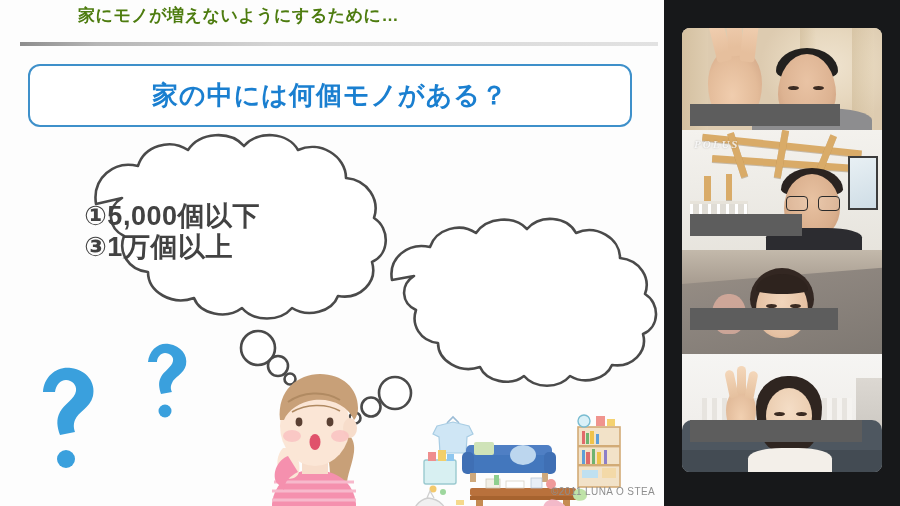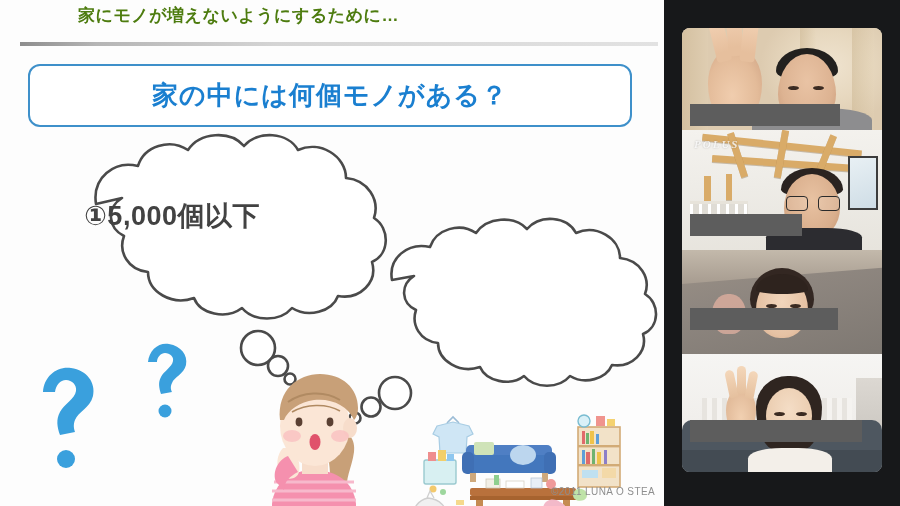--- a/index.html
+++ b/index.html
@@ -511,20 +511,21 @@
         <path d="M148 232 c1,-12 11,-20 21,-18 c12,2 19,11 17,21 c-2,9 -12,12 -14,18
                  c-2,4 -1,7 0,9 l-11 2 c-2,-6 -3,-12 0,-17 c3,-6 11,-10 12,-16
                  c1,-4 -3,-8 -8,-8 c-4,0 -8,4 -8,9 Z"></path>
         <circle cx="165" cy="281" r="6.5"></circle>
       </g>
 
     </svg>
 
     <div id="choices-text">
       <div class="choice-line">①5,000個以下</div>
+      <div class="choice-line">③1万個以上</div>
     </div>
 
     <div id="copyright">©2011 LUNA O STEA</div>
   </div>
 
   <div id="video-panel">
 
     <div class="tile" id="tile1">
       <div class="tile-inner">
         <div class="t1-wallstripe" style="left:0px;"></div>

